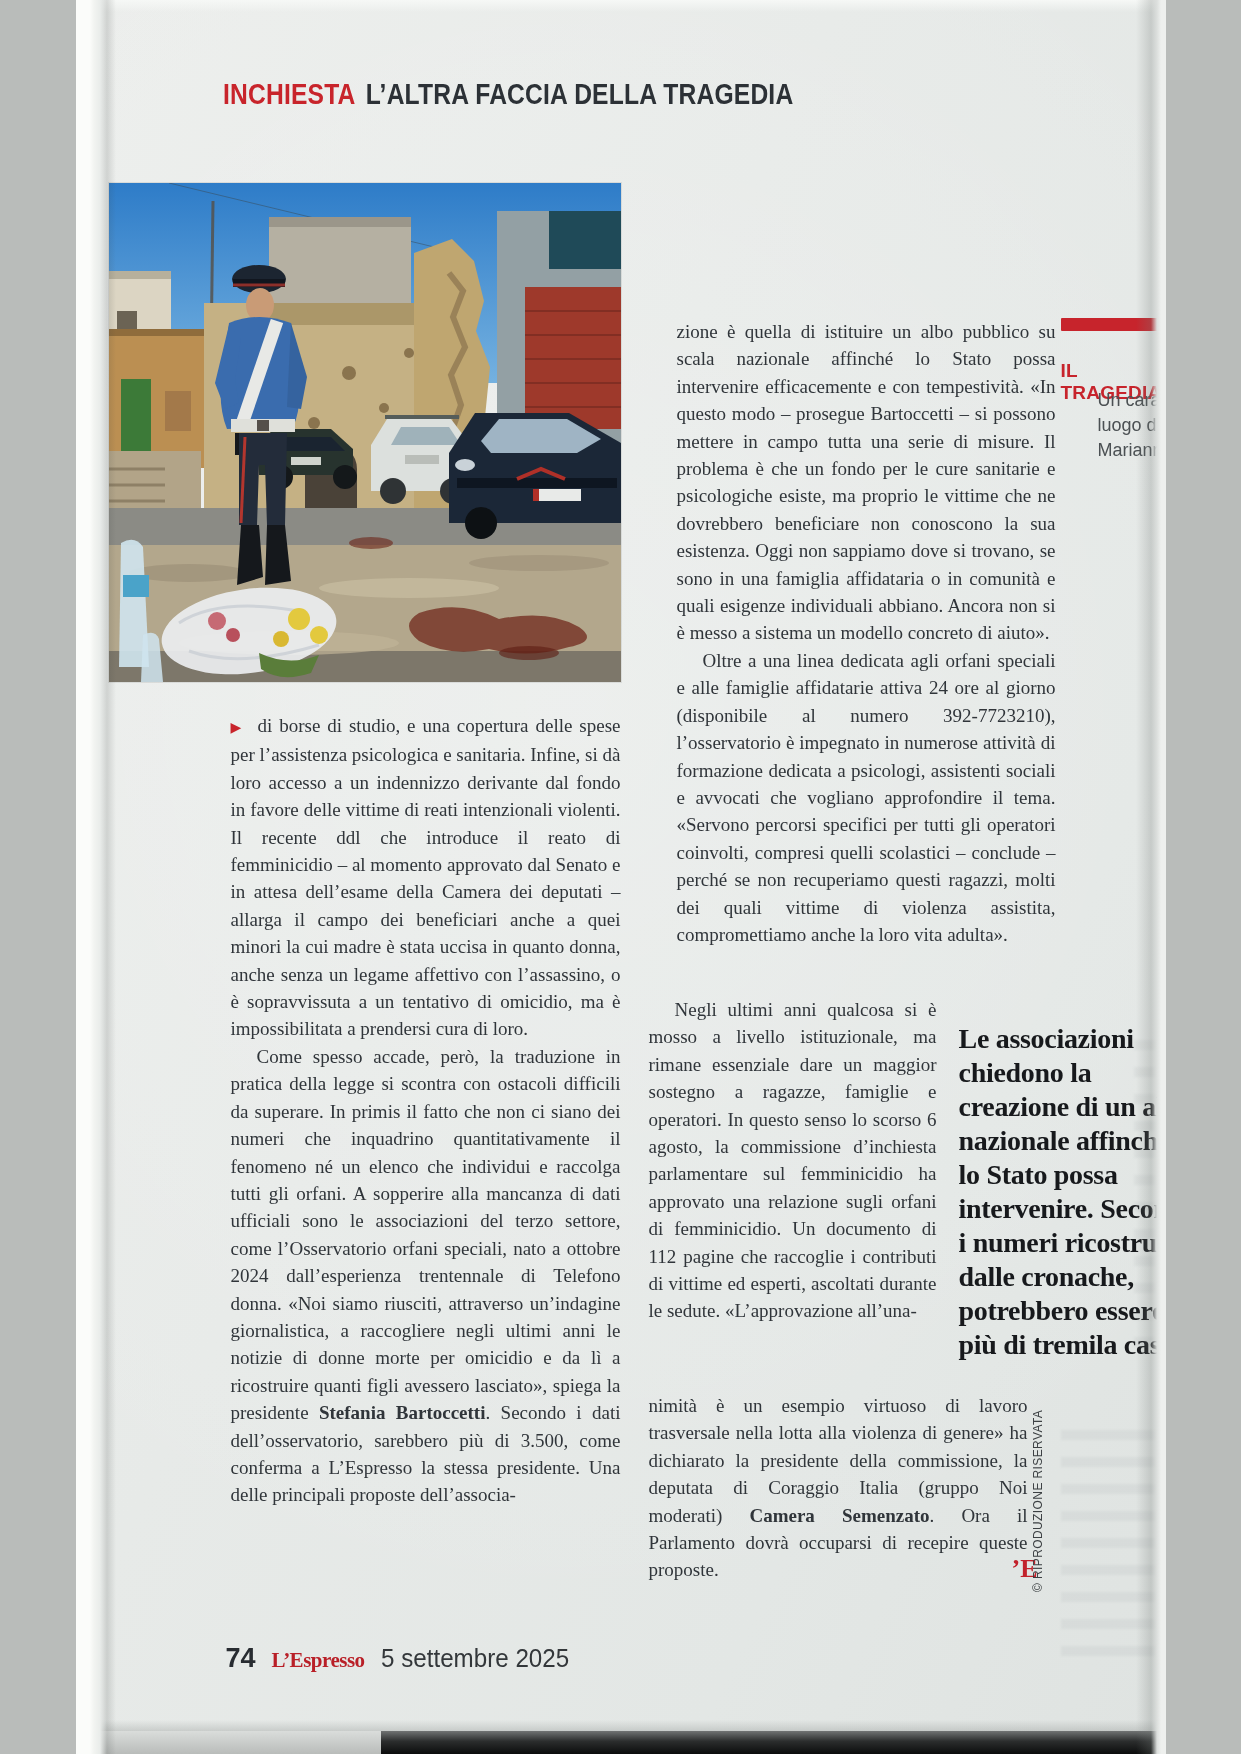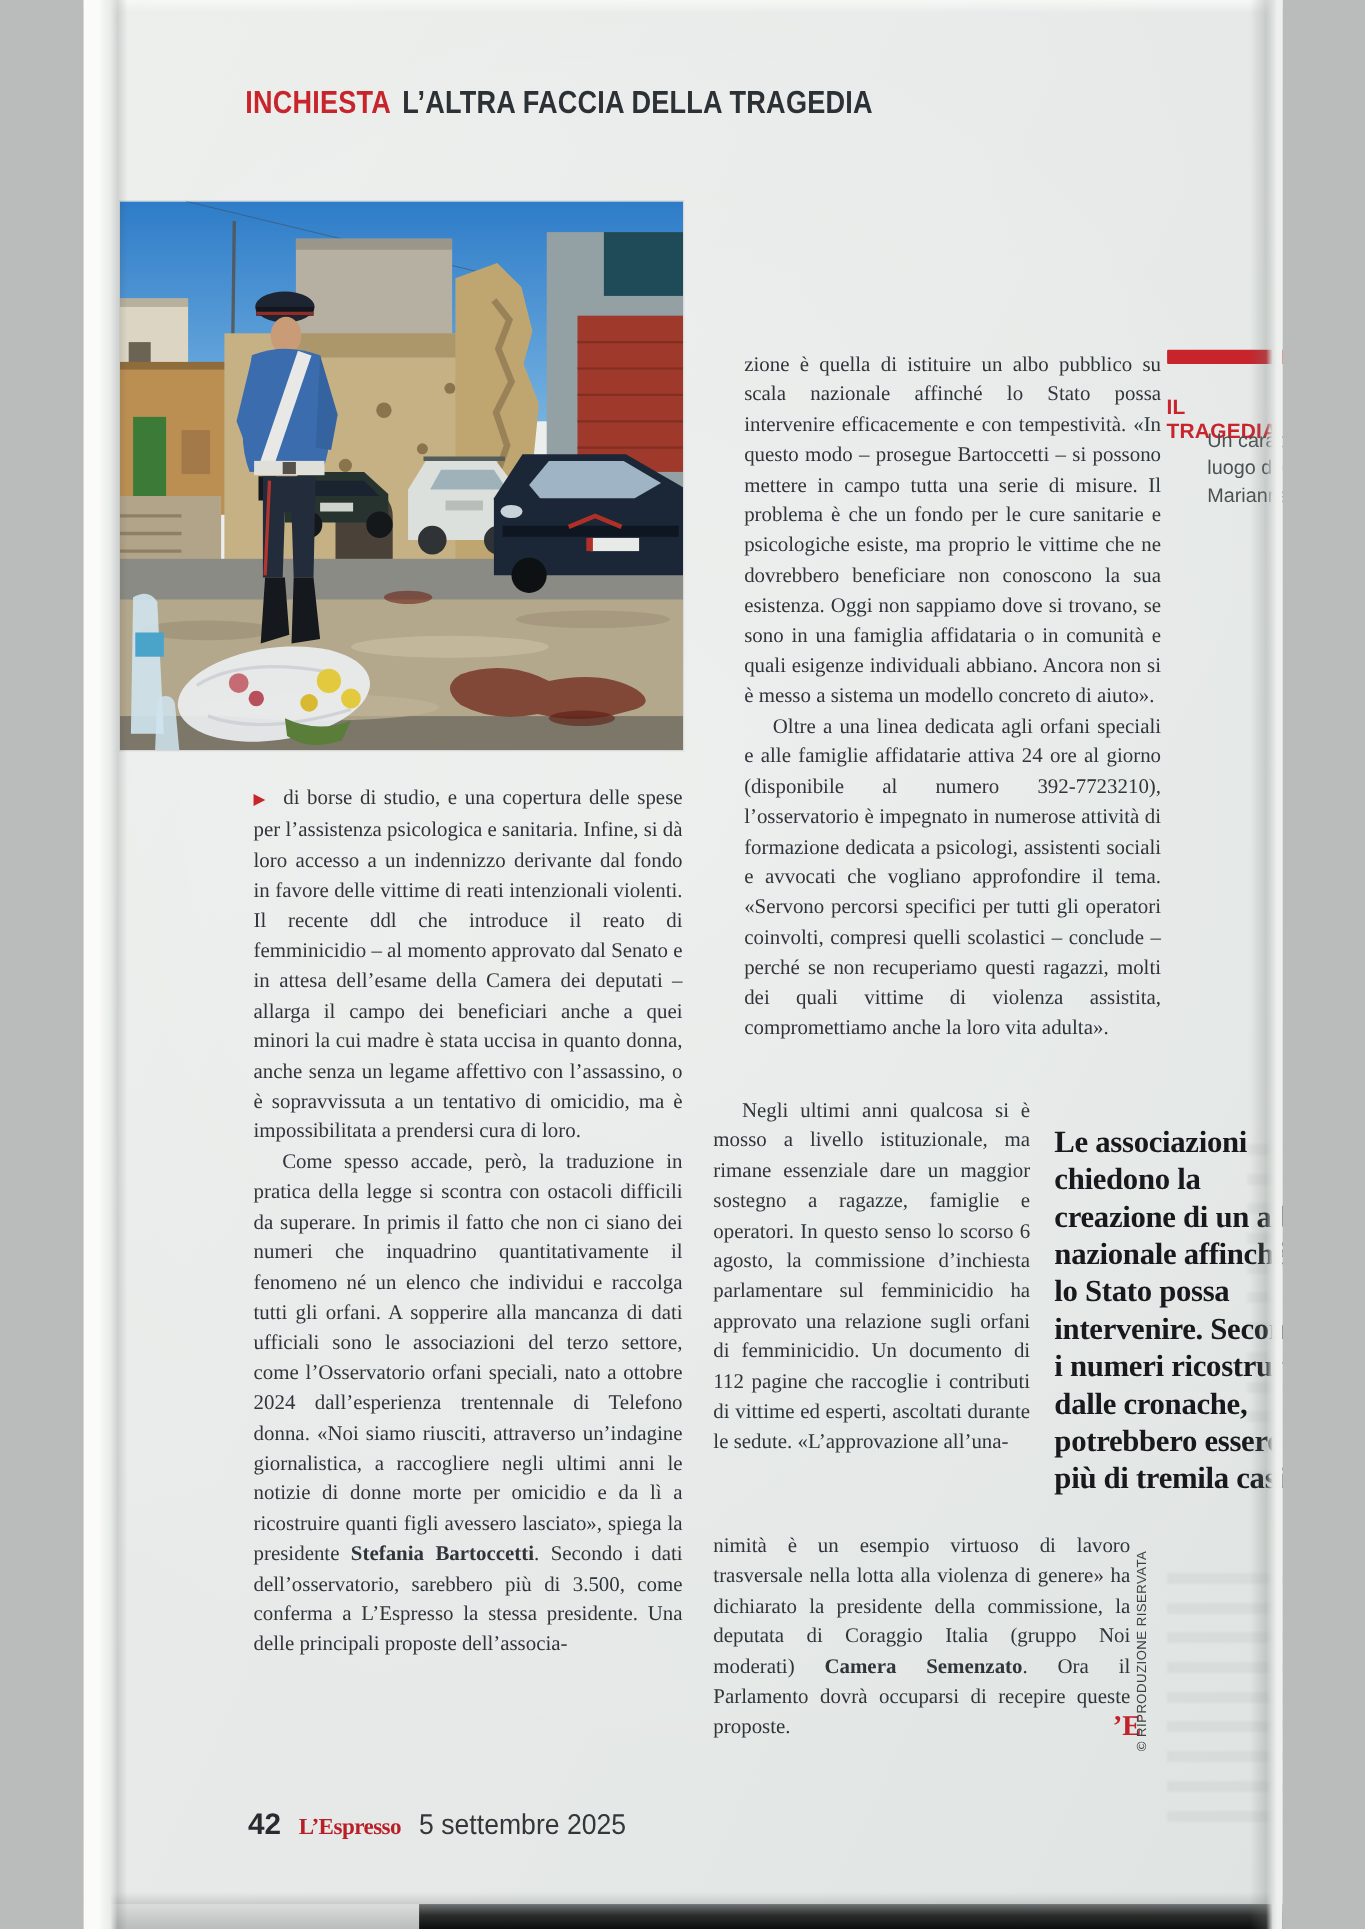--- a/index.html
+++ b/index.html
@@ -230,21 +230,21 @@
   <span class="endmark">’E</span>
 
   <span class="vcredit rights">© RIPRODUZIONE RISERVATA</span>
   <span class="vcredit fotocredit">Foto: O. Scardino – Ansa</span>
 
   <div class="ghost ghost1"></div>
   <div class="ghost ghost2"></div>
   <div class="ghost ghost3"></div>
 
   <div class="footer">
-    <span class="page-num">42</span>
+    <span class="page-num">74</span>
     <span class="magname">L’Espresso</span>
     <span class="date">5 settembre 2025</span>
   </div>
 
   <div class="bottom-shadow"></div>
   <div class="scan-bottom-left"></div>
   <div class="scan-bottom"></div>
   <div class="edge-left"></div>
   <div class="edge-right"></div>
 

